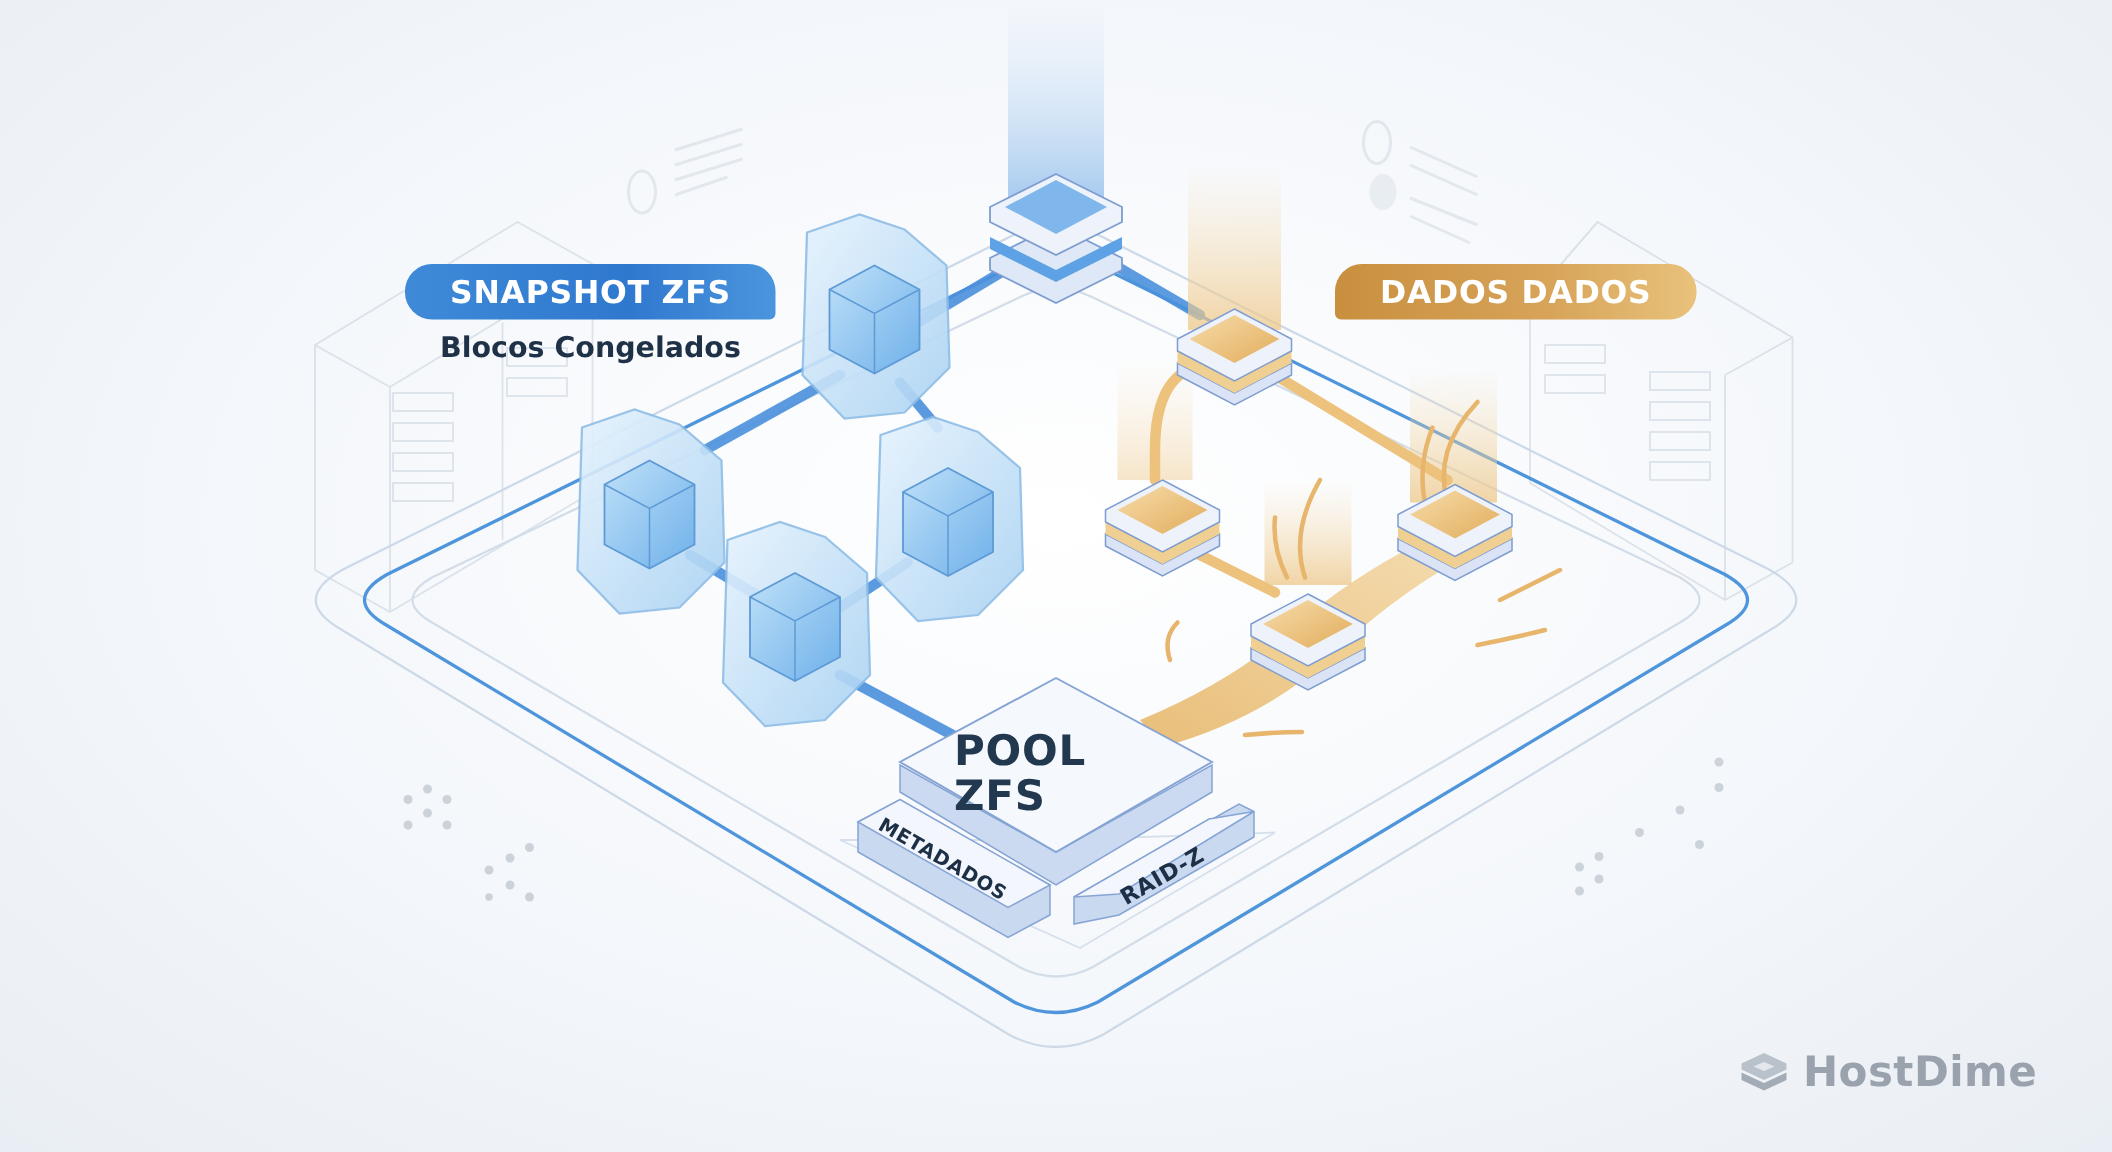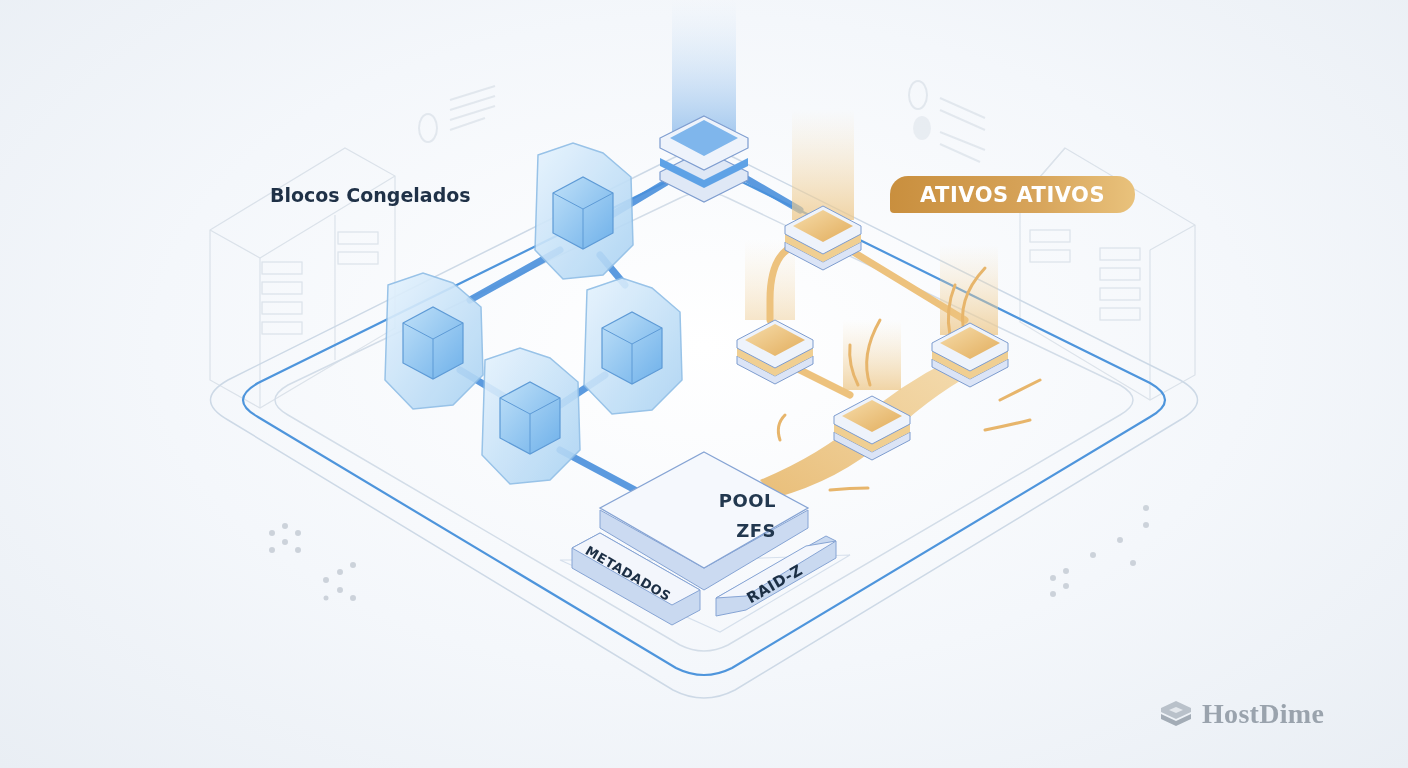--- a/index.html
+++ b/index.html
@@ -23,33 +23,33 @@
     }
     .pill-gold {
       background: linear-gradient(90deg, #c98f3e 0%, #d7a45a 60%, #e9c27c 100%);
       border-radius: 18px 18px 18px 4px;
     }
     .sub {
       display: block; margin-top: 8px; font-size: 19px; color: #1f3147; font-weight: bold;
     }
     .pool-title {
       position: absolute; left: 636px; top: 486px; width: 140px;
-      text-align: right; font-weight: bold; font-size: 18px; line-height: 30px;
+      text-align: left; font-weight: bold; font-size: 28px; line-height: 30px;
       color: #22384f; letter-spacing: 0.5px;
     }
     .tag {
       position: absolute; font-weight: bold; font-size: 13px; color: #1c2f45;
       letter-spacing: 0.5px; white-space: nowrap;
     }
     .tag-meta { left: 580px; top: 566px; transform: rotate(30deg); }
     .tag-raid { left: 744px; top: 575px; transform: rotate(-30deg); font-size: 15px; }
     .brand {
       position: absolute; left: 1158px; top: 698px; display: flex; align-items: center; gap: 8px;
     }
-    .brand-text { font-size: 28px; font-weight: bold; color: #9aa3ad; letter-spacing: 0.3px; font-family: Liberation Serif, serif; }
+    .brand-text { font-size: 28px; font-weight: bold; color: #9aa3ad; letter-spacing: 0.3px; }
   </style>
 </head>
 <body>
 
 <div class="stage">
 
   <svg class="art" width="1408" height="768" viewBox="0 0 1408 768">
     <defs>
       <linearGradient id="beamBlue" x1="0" y1="0" x2="0" y2="1">
         <stop offset="0" stop-color="#cfe3f7" stop-opacity="0"></stop>
@@ -256,25 +256,26 @@
 
       <path d="M716 598 L826 536 L836 541 L836 558 L746 610 L716 616 Z" fill="#c9d9f0" stroke="#86a4d4"></path>
       <path d="M716 598 L806 546 L836 541 L746 596 Z" fill="#f3f6fc" stroke="#86a4d4"></path>
 
       <path d="M600 510 L704 568 L808 510 L808 528 L704 590 L600 528 Z" fill="#cbdaf1" stroke="#86a4d4"></path>
       <path d="M704 452 L808 508 L704 568 L600 508 Z" fill="#f5f8fd" stroke="#86a4d4" stroke-width="1.3"></path>
     </g>
   </svg>
 
   <div class="label-box" style="left:270px; top:176px;">
+    <span class="pill pill-blue">SNAPSHOT ZFS</span>
     <span class="sub">Blocos Congelados</span>
   </div>
 
   <div class="label-box" style="left:890px; top:176px;">
-    <span class="pill pill-gold">ATIVOS ATIVOS</span>
+    <span class="pill pill-gold">DADOS DADOS</span>
   </div>
 
   <div class="pool-title">
     <div>POOL</div>
     <div>ZFS</div>
   </div>
   <div class="tag tag-meta">METADADOS</div>
   <div class="tag tag-raid">RAID-Z</div>
 
   <div class="brand">

